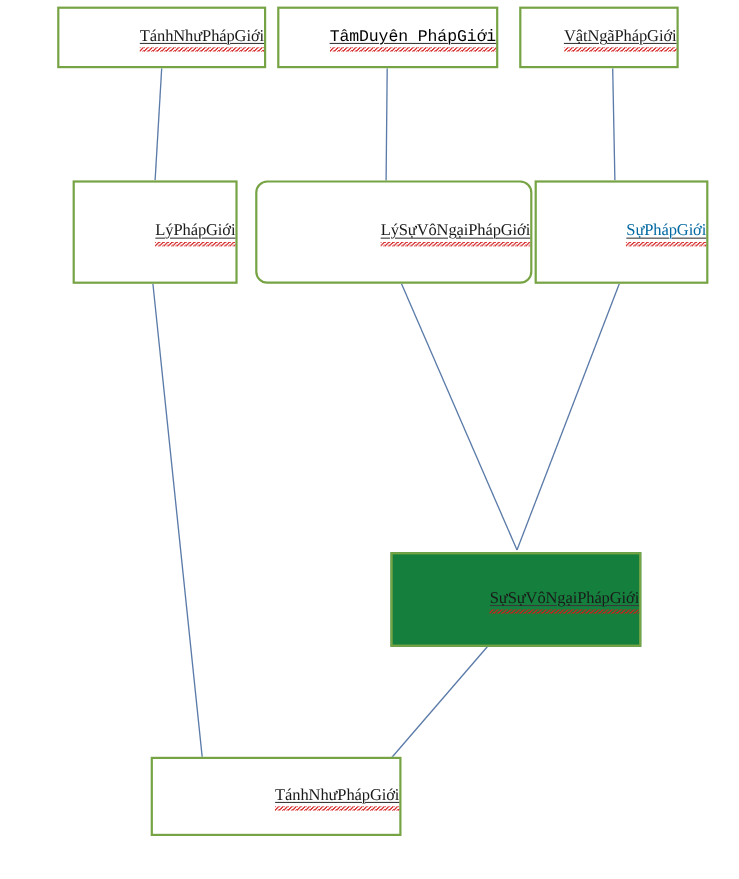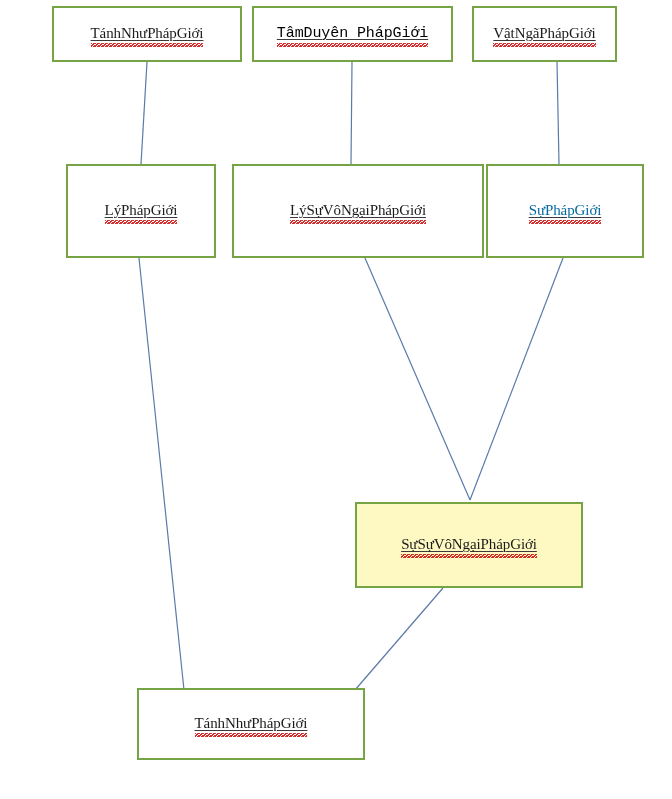--- a/index.html
+++ b/index.html
@@ -23,21 +23,21 @@
     height: 799px;
     pointer-events: none;
   }
   .node-box {
     position: absolute;
     box-sizing: border-box;
     border: 2px solid #76a343;
     background: #ffffff;
     display: flex;
     align-items: center;
-    justify-content: center;
+    justify-content: flex-end;
     z-index: 2;
   }
   .node-label {
     font-size: 15px;
     color: #1a1a1a;
     letter-spacing: -0.1px;
     white-space: nowrap;
     position: relative;
     text-decoration: underline;
     text-decoration-color: #3a3a3a;
@@ -84,27 +84,27 @@
       </div>
       <div class="node-box" style="left: 252px; top: 6px; width: 201px; height: 56px; border-color: rgb(118, 163, 67); background: rgb(255, 255, 255);">
         <span class="node-label" style="color: #000000; font-family: Liberation Mono, monospace;">TâmDuyên PhápGiới</span>
       </div>
       <div class="node-box" style="left: 472px; top: 6px; width: 145px; height: 56px; border-color: rgb(118, 163, 67); background: rgb(255, 255, 255);">
         <span class="node-label" style="color: rgb(26, 26, 26);">VậtNgãPhápGiới</span>
       </div>
       <div class="node-box" style="left: 66px; top: 164px; width: 150px; height: 94px; border-color: rgb(118, 163, 67); background: rgb(255, 255, 255);">
         <span class="node-label" style="color: rgb(26, 26, 26);">LýPhápGiới</span>
       </div>
-      <div class="node-box" style="left: 232px; top: 164px; width: 252px; height: 94px; border-color: rgb(118, 163, 67); background: rgb(255, 255, 255);">
+      <div class="node-box" style="left: 232px; top: 164px; width: 252px; height: 94px; border-color: rgb(118, 163, 67); background: rgb(255, 255, 255); border-radius: 11px;">
         <span class="node-label" style="color: rgb(26, 26, 26);">LýSựVôNgạiPhápGiới</span>
       </div>
       <div class="node-box" style="left: 486px; top: 164px; width: 158px; height: 94px; border-color: rgb(118, 163, 67); background: rgb(255, 255, 255);">
         <span class="node-label" style="color: #0369a1;">SựPhápGiới</span>
       </div>
-      <div class="node-box" style="left: 355px; top: 502px; width: 228px; height: 86px; border-color: rgb(118, 163, 67); background: #fef9c3;">
+      <div class="node-box" style="left: 355px; top: 502px; width: 228px; height: 86px; border-color: rgb(118, 163, 67); background: #15803d;">
         <span class="node-label" style="color: rgb(26, 26, 26);">SựSựVôNgạiPhápGiới</span>
       </div>
       <div class="node-box" style="left: 137px; top: 688px; width: 228px; height: 72px; border-color: rgb(118, 163, 67); background: rgb(255, 255, 255);">
         <span class="node-label" style="color: rgb(26, 26, 26);">TánhNhưPhápGiới</span>
       </div>
     </div>
 
 </div>
 
 </body></html>

